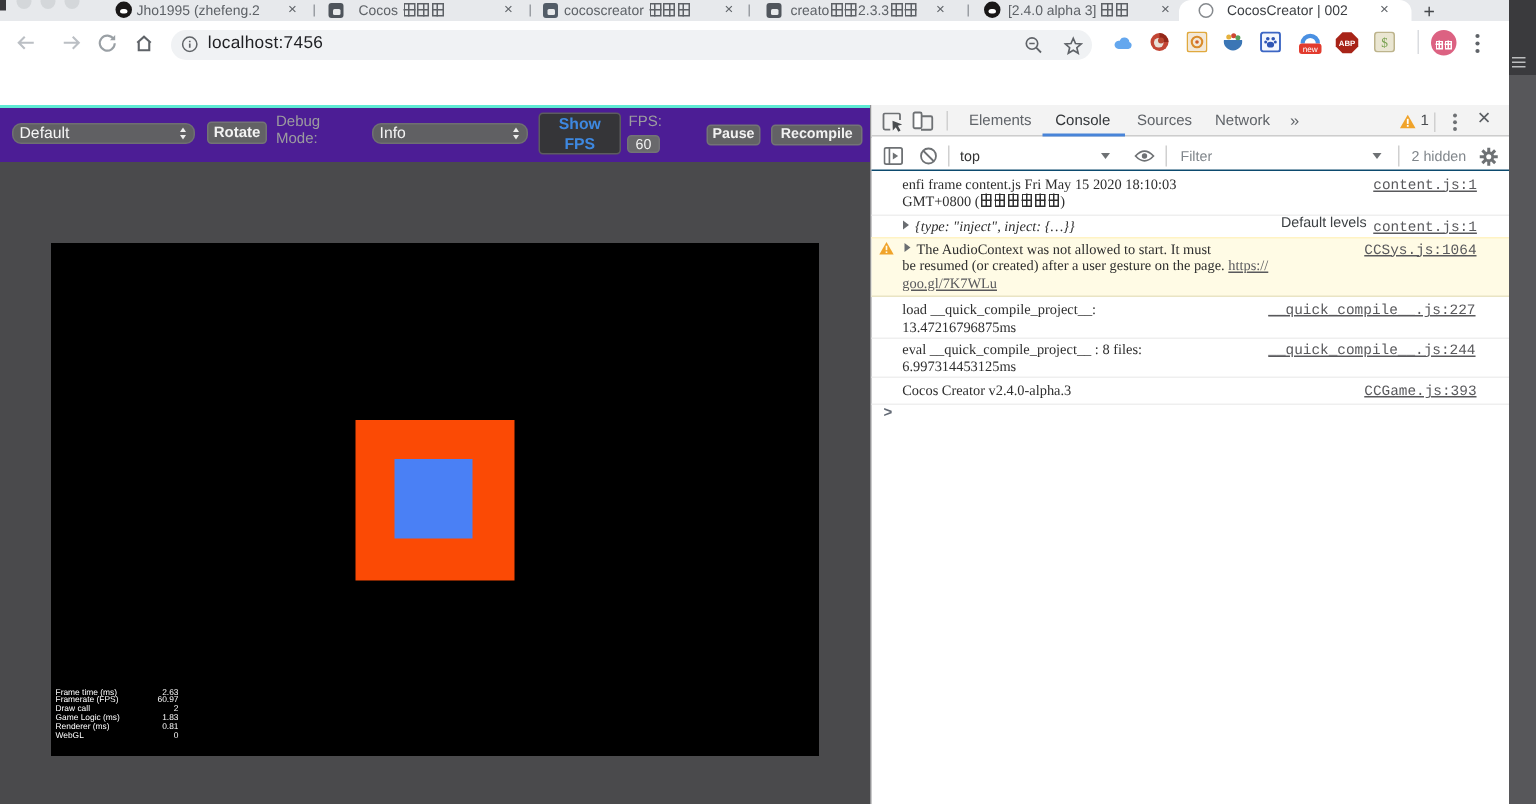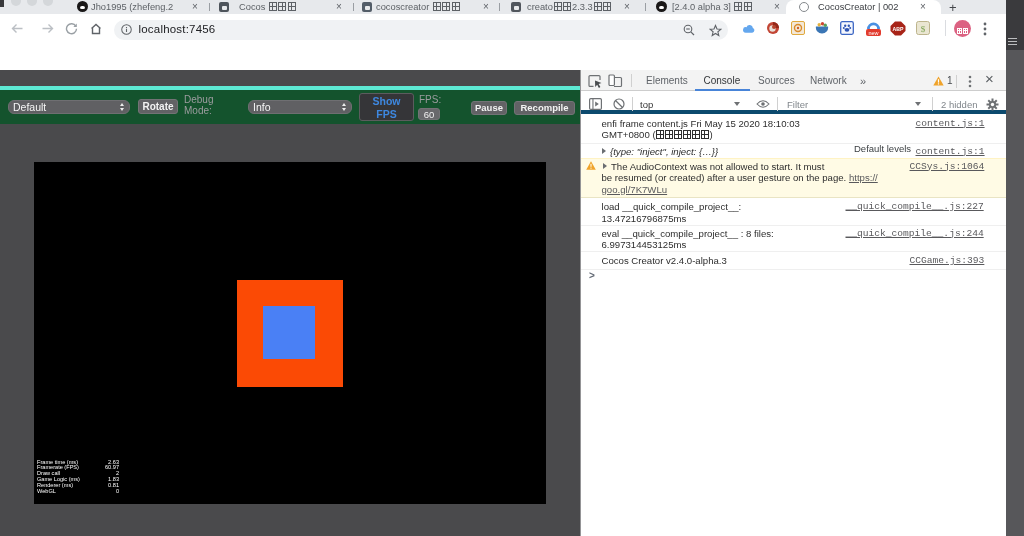--- a/index.html
+++ b/index.html
@@ -39,39 +39,39 @@
 
 #bookmarks{position:absolute;left:0;top:43px;width:1024px;height:27px;background:#fff;margin-top:21px;}
 .bk{position:absolute;top:7px;font-size:10.5px;color:#3c4043;white-space:nowrap;}
 .bk .cj{color:#595d62;}
 .folder{position:absolute;top:8px;width:13px;height:10px;background:#dadde1;border:1px solid #878c92;border-radius:1.5px;}
 .folder:before{content:"";position:absolute;left:-1px;top:-3px;width:5px;height:2px;background:#878c92;border-radius:1px 1px 0 0;}
 .folder:after{content:"";position:absolute;left:0;top:1.5px;width:11px;height:1px;background:#f6f7f8;}
 
 
 #gamepane{position:absolute;left:0;top:70px;width:580px;height:466px;background:#4a4a4c;}
-#gametoolbar{position:absolute;left:0;top:16px;width:580px;height:38px;background:#14532d;border-top:4px solid #5eead4;}
+#gametoolbar{position:absolute;left:0;top:0;width:580px;height:38px;background:#4c1d95;border-top:2px solid #5eead4;}
 .gbtn{position:absolute;background:#626265;border:1px solid #737376;border-radius:3px;color:#f2f2f2;font-size:9.5px;font-weight:bold;text-align:center;line-height:12px;}
 .gsel{position:absolute;background:#606063;border:1px solid #6f6f72;border-radius:6px;color:#f5f5f5;font-size:10.5px;line-height:12px;padding-left:4px;}
 .gsel:after{content:"";position:absolute;right:5px;top:2px;border-left:2.5px solid transparent;border-right:2.5px solid transparent;border-bottom:3.5px solid #ededed;}
 .gsel:before{content:"";position:absolute;right:5px;bottom:2px;border-left:2.5px solid transparent;border-right:2.5px solid transparent;border-top:3.5px solid #ededed;}
 .glab{position:absolute;color:#9c9c9f;font-size:10px;line-height:10.5px;}
 #canvas{position:absolute;left:34px;top:92px;width:512px;height:342px;background:#000;}
 #orange{position:absolute;left:203px;top:118px;width:106px;height:107px;background:#fb4a05;}
 #blue{position:absolute;left:26px;top:26px;width:52px;height:53px;background:#4a80f5;}
 #profiler{position:absolute;left:3px;top:297.5px;width:82px;color:#fff;font-size:5.6px;line-height:5.9px;font-family:"Liberation Sans",sans-serif;}
 #profiler .r{display:flex;justify-content:space-between;}
 
 
 #devtools{position:absolute;left:580px;top:70px;width:426px;height:466px;background:#fff;border-left:1px solid #949496;font-size:10px;color:#5f6368;}
 #dt-tabs{position:absolute;left:0;top:0;width:426px;height:21px;background:#f3f3f3;border-bottom:1px solid #cdcdcd;}
-#dt-bar2{position:absolute;left:0;top:22px;width:426px;height:22px;background:#fff;border-bottom:4px solid #0c4a6e;}
+#dt-bar2{position:absolute;left:0;top:22px;width:426px;height:22px;background:#fff;border-bottom:1px solid #0c4a6e;}
 .dtt{position:absolute;top:5px;font-size:10px;color:#5f6368;}
 .vsep{position:absolute;width:1px;background:#d0d0d0;}
-.mono{font-family:Liberation Sans, sans-serif;font-size:9.6px;color:#2e2e2e;white-space:pre;}
+.mono{font-family:Liberation Serif, serif;font-size:9.6px;color:#2e2e2e;white-space:pre;}
 .cline{position:absolute;height:11px;line-height:11px;}
 .clink{position:absolute;font-family:"Liberation Mono",monospace;font-size:9.6px;color:#59595c;text-decoration:underline;height:11px;line-height:11px;}
 .hline{position:absolute;left:0;width:425px;height:1px;background:#efefef;}
 #warnbox{position:absolute;left:0;width:425px;background:#fffbe5;border-top:1px solid #fff3c4;border-bottom:1px solid #e9e4c4;}
 
 
 #strip{position:absolute;left:1006px;top:0;width:18px;height:536px;background:#57575a;}
 #striptop{position:absolute;left:0;top:0;width:18px;height:50px;background:#3a3a3d;}
 .hbl{position:absolute;left:2px;width:9px;height:1.6px;background:#bcbdbf;}
 </style>

